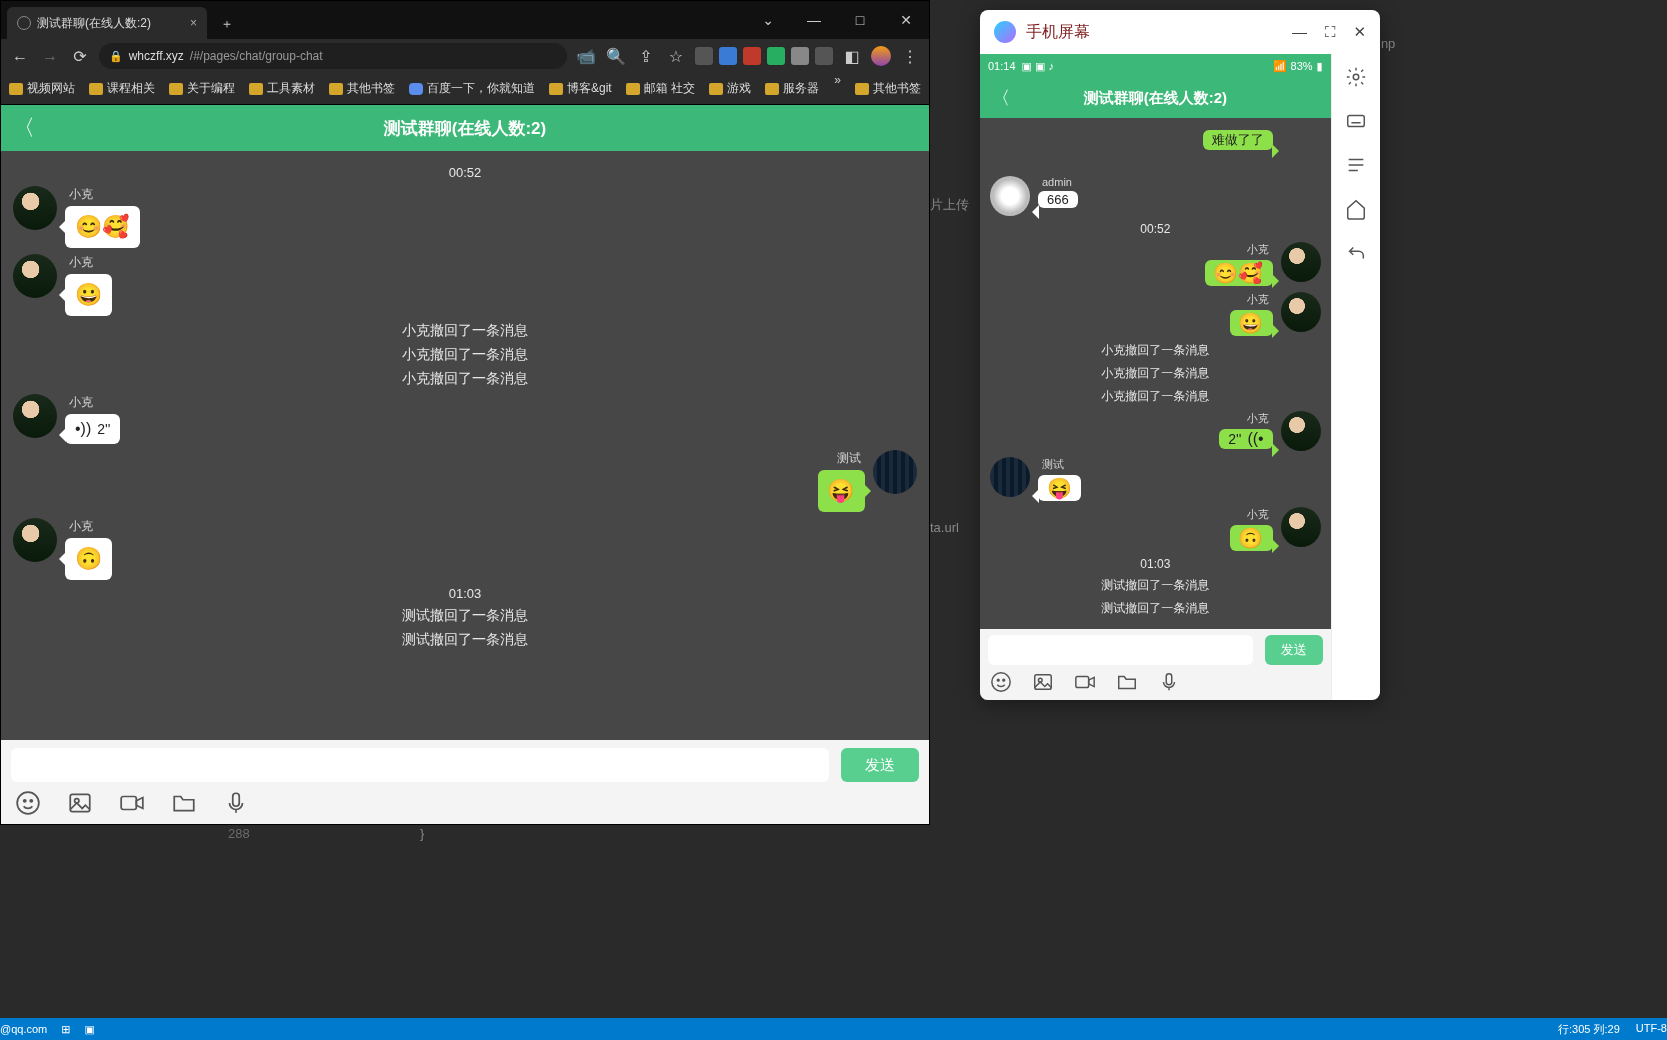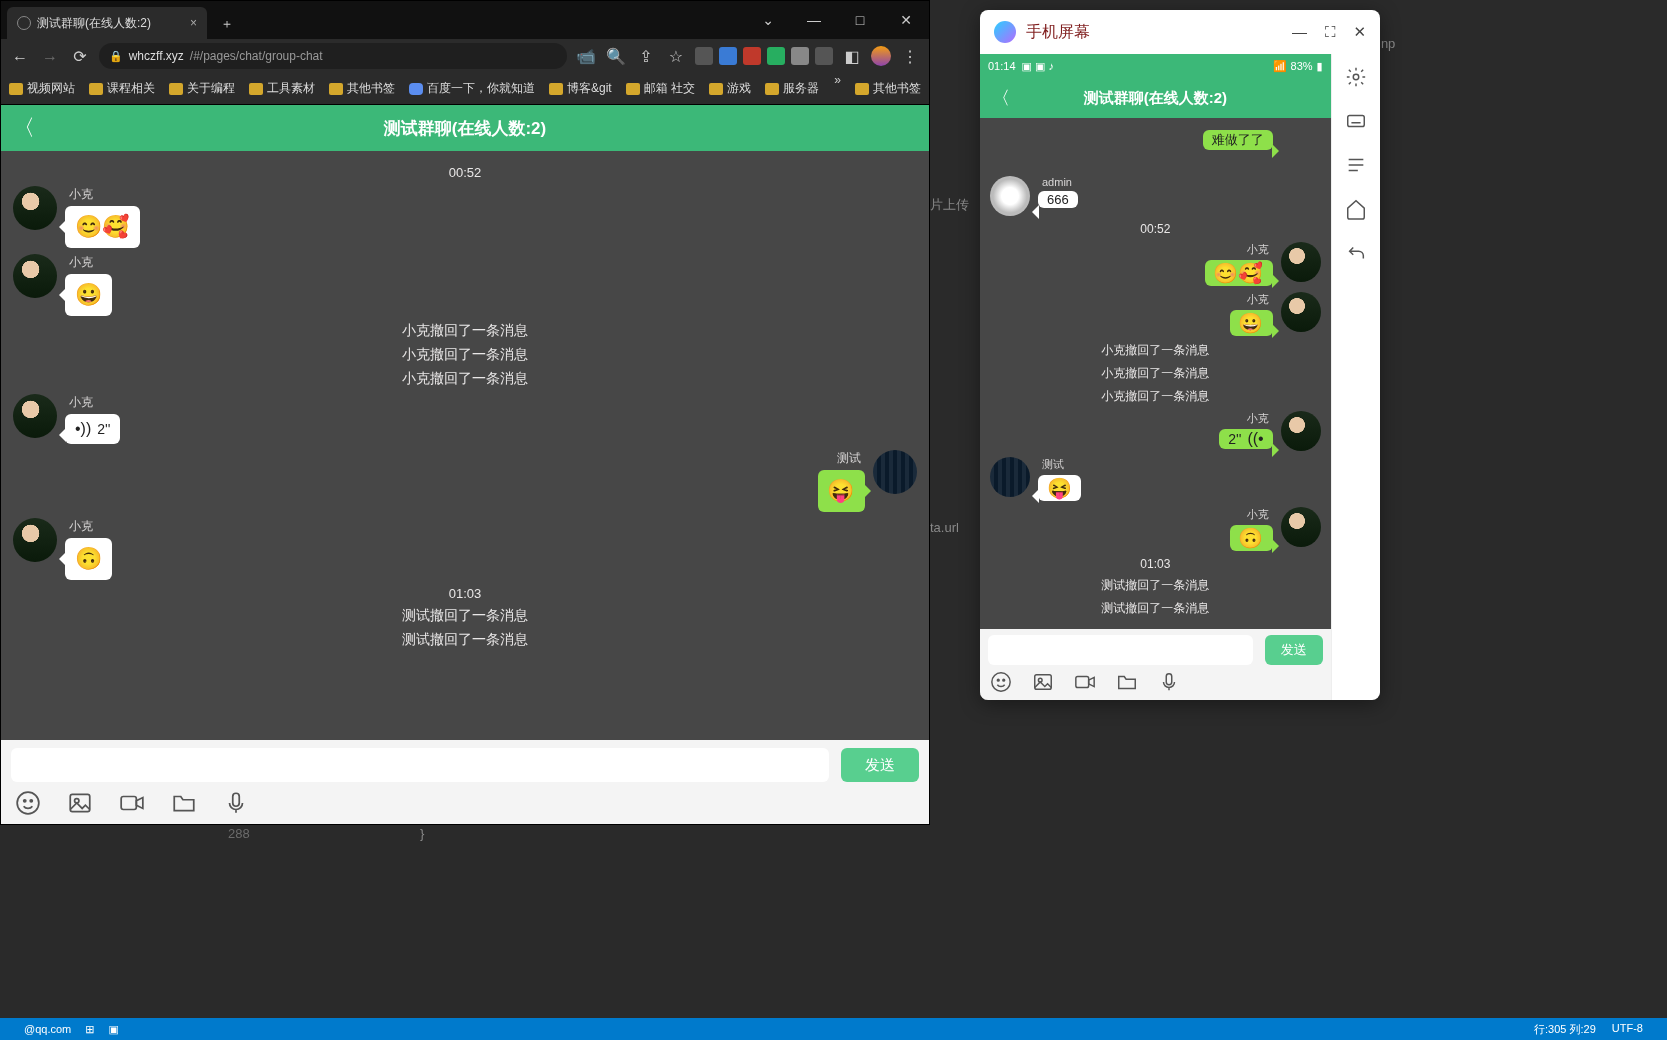--- a/index.html
+++ b/index.html
@@ -87,21 +87,21 @@
 .screen .sender{font-size:11px}
 .screen .timestamp,.screen .sysline{font-size:12px}
 .screen .inputbar{padding:6px 8px 5px}
 .screen .textinput{height:30px}
 .screen .sendbtn{height:30px;padding:0 16px;font-size:13px}
 .screen .toolrow{gap:20px;padding:6px 2px 2px}
 .screen .tico,.screen .tico svg{width:22px;height:22px}
 
 
 .bgtext{position:absolute;color:#888;font-size:13px;font-family:Liberation Sans, sans-serif}
-.statusstrip{position:absolute;left:0;bottom:0;width:100%;height:22px;background:#007acc;color:#fff;font-size:11px;display:flex;align-items:center;padding:0 24px;gap:14px}
+.statusstrip{position:absolute;left:0;bottom:0;width:100%;height:22px;background:#007acc;color:#fff;font-size:11px;display:flex;align-items:center;padding:0 0;gap:14px}
 .statusstrip .r{margin-left:auto;display:flex;gap:16px}
 </style>
 </head>
 <body>
 
 <div class="bgtext" style="left:930px;top:196px">片上传</div>
 <div class="bgtext" style="left:930px;top:520px">ta.url</div>
 <div class="bgtext" style="left:228px;top:826px;color:#6b6b6b">288</div>
 <div class="bgtext" style="left:420px;top:826px">}</div>
 <div class="bgtext" style="left:1378px;top:36px">inp</div>

